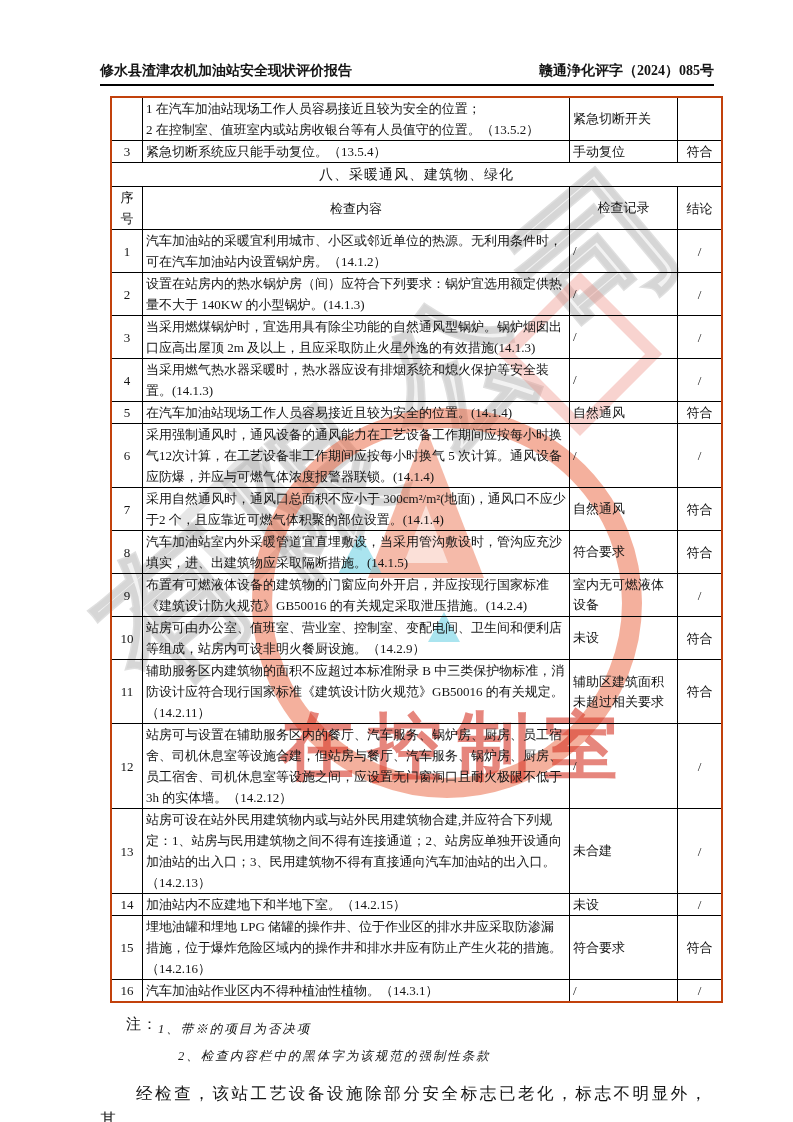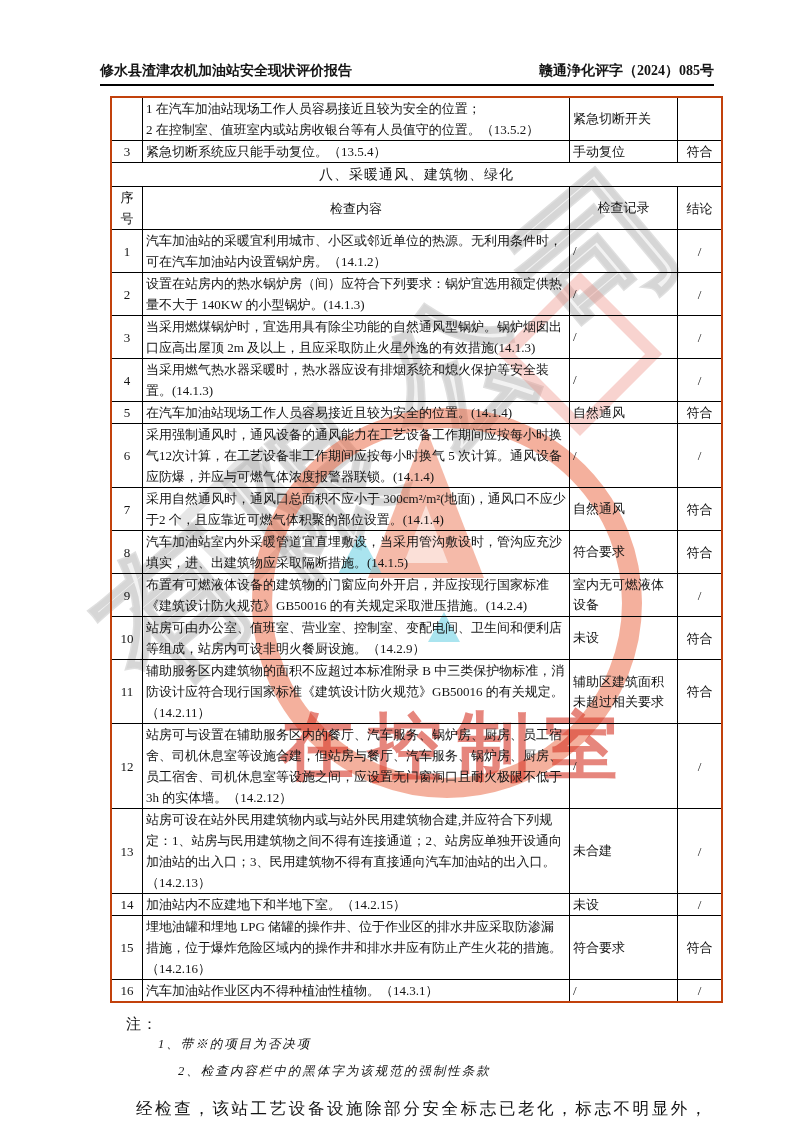--- a/index.html
+++ b/index.html
@@ -13,21 +13,21 @@
   .doc-table td{border:1px solid #000;padding:0 3px;vertical-align:middle;overflow:hidden;}
   .c-no{width:24px;text-align:center;}
   .c-content{width:420px;text-align:left;padding:1px 5px;white-space:pre-line;}
   .c-record{width:101px;line-height:20px;}
   .c-conclusion{width:37px;text-align:center;}
   .section-cell{text-align:center;font-size:14px;height:23px;letter-spacing:1px;}
   .colhead{ text-align:center;height:23px;}
   .notes{margin:12px 0 0 26px;}
   .notes-line{display:flex;align-items:flex-start;}
   .notes-label{font-size:15px;letter-spacing:1px;}
-  .note-item{font-size:12.5px;font-style:italic;letter-spacing:2px;margin-top:21px;}
+  .note-item{font-size:12.5px;font-style:italic;letter-spacing:2px;margin-top:6px;}
   .note-item.second{margin:10px 0 0 52px;}
   .closing{margin-top:16px;font-size:16.5px;letter-spacing:2.6px;text-indent:36px;line-height:26px;}
   
   .wm{position:absolute;pointer-events:none;}
   .wm-ring{left:252px;top:408px;width:350px;height:350px;border:20px solid var(--ring,#e85a32);
            border-radius:50%;opacity:.48;}
   .wm-a-tri{left:368px;top:428px;width:0;height:0;border-left:58px solid transparent;
             border-right:58px solid transparent;border-bottom:150px solid var(--ring,#e85a32);opacity:.42;}
   .wm-a-cut{left:404px;top:505px;width:0;height:0;border-left:22px solid transparent;
             border-right:22px solid transparent;border-bottom:58px solid #fff;opacity:.55;}

